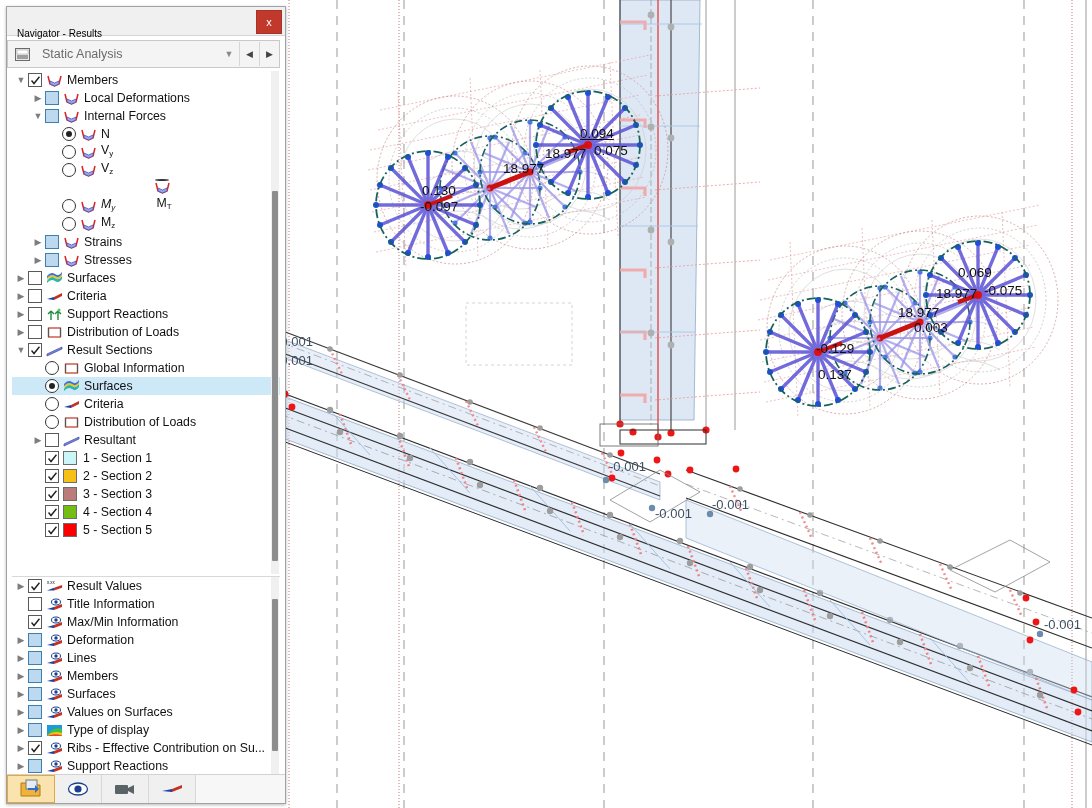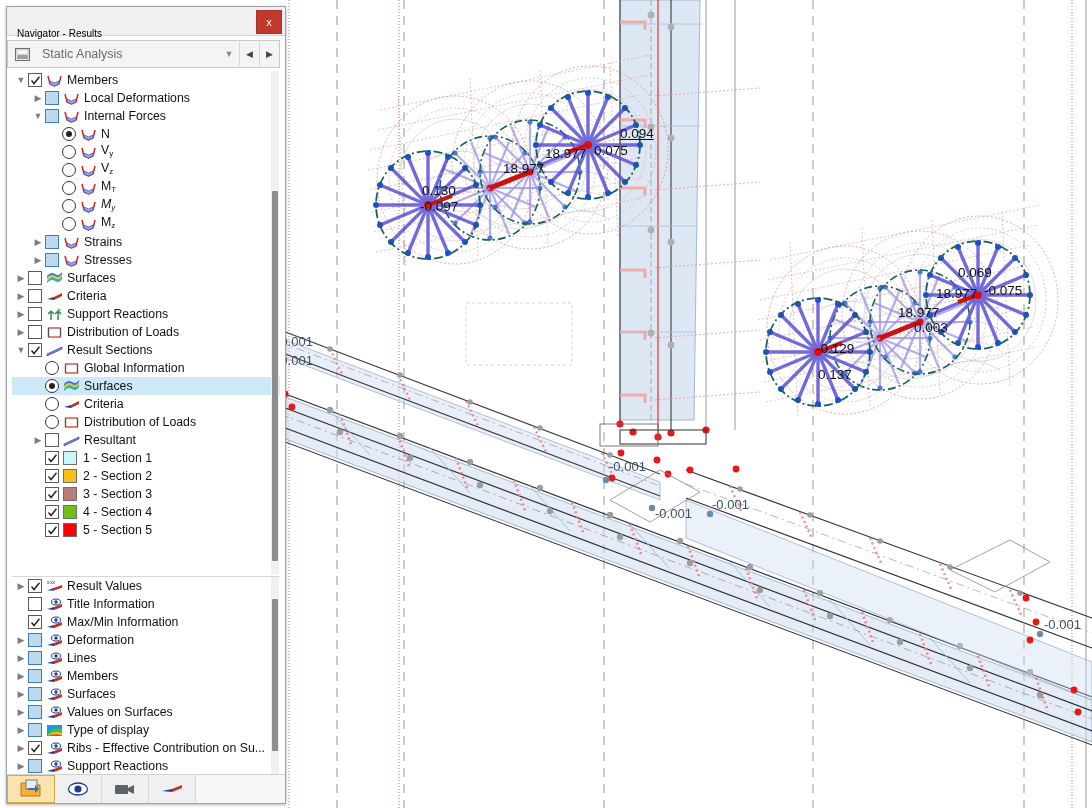--- a/index.html
+++ b/index.html
@@ -428,21 +428,21 @@
     <div class="vp-label" style="left:276px;top:353px;">-0.001</div>
     <div class="vp-label" style="left:609px;top:459px;">-0.001</div>
     <div class="vp-label" style="left:655px;top:506px;">-0.001</div>
     <div class="vp-label" style="left:712px;top:497px;">-0.001</div>
     <div class="vp-label" style="left:1044px;top:617px;">-0.001</div>
 
     <div class="star-label" style="left:422px;top:183px;">0.130</div>
     <div class="star-label" style="left:420px;top:199px;">-0.097</div>
     <div class="star-label" style="left:503px;top:161px;">18.977</div>
     <div class="star-label" style="left:545px;top:146px;">18.977</div>
-    <div class="star-label" style="left:620px;top:126px;text-decoration:underline;">0.094</div>
+    <div class="star-label" style="left:580px;top:126px;text-decoration:underline;">0.094</div>
     <div class="star-label" style="left:594px;top:143px;">0.075</div>
 
     <div class="star-label" style="left:818px;top:323px;margin-top:44px;">0.137</div>
     <div class="star-label" style="left:816px;top:341px;">-0.129</div>
     <div class="star-label" style="left:898px;top:305px;">18.977</div>
     <div class="star-label" style="left:914px;top:320px;">0.003</div>
     <div class="star-label" style="left:936px;top:286px;">18.977</div>
     <div class="star-label" style="left:958px;top:265px;">0.069</div>
     <div class="star-label" style="left:984px;top:283px;">-0.075</div>
   </div>
@@ -539,21 +539,21 @@
           <span class="twisty none"></span>
           <span class="rdo"></span>
           <span class="ico">
             <svg width="17" height="13" viewBox="0 0 17 13">
               <path d="M2,2 L4,10 L8.5,12 L13,10 L15,2" fill="none" stroke="#d22" stroke-width="1.5"></path>
               <path d="M4,10 L8.5,12 L13,10 L13,7 L8.5,9 L4,7 Z" fill="#9aa6e8" stroke="#4a57b5" stroke-width="0.8"></path>
             </svg>
           </span>
           <span class="txt">V<sub>z</sub></span>
         </div>
-        <div class="row" style="padding-left: 36px;">
+        <div class="row" style="padding-left: 36px; flex-direction: column;">
           <span class="twisty none"></span>
           <span class="rdo"></span>
           <span class="ico">
             <svg width="17" height="13" viewBox="0 0 17 13">
               <path d="M2,2 L4,10 L8.5,12 L13,10 L15,2" fill="none" stroke="#d22" stroke-width="1.5"></path>
               <path d="M4,10 L8.5,12 L13,10 L13,7 L8.5,9 L4,7 Z" fill="#9aa6e8" stroke="#4a57b5" stroke-width="0.8"></path>
             </svg>
           </span>
           <span class="txt">M<sub>T</sub></span>
         </div>

